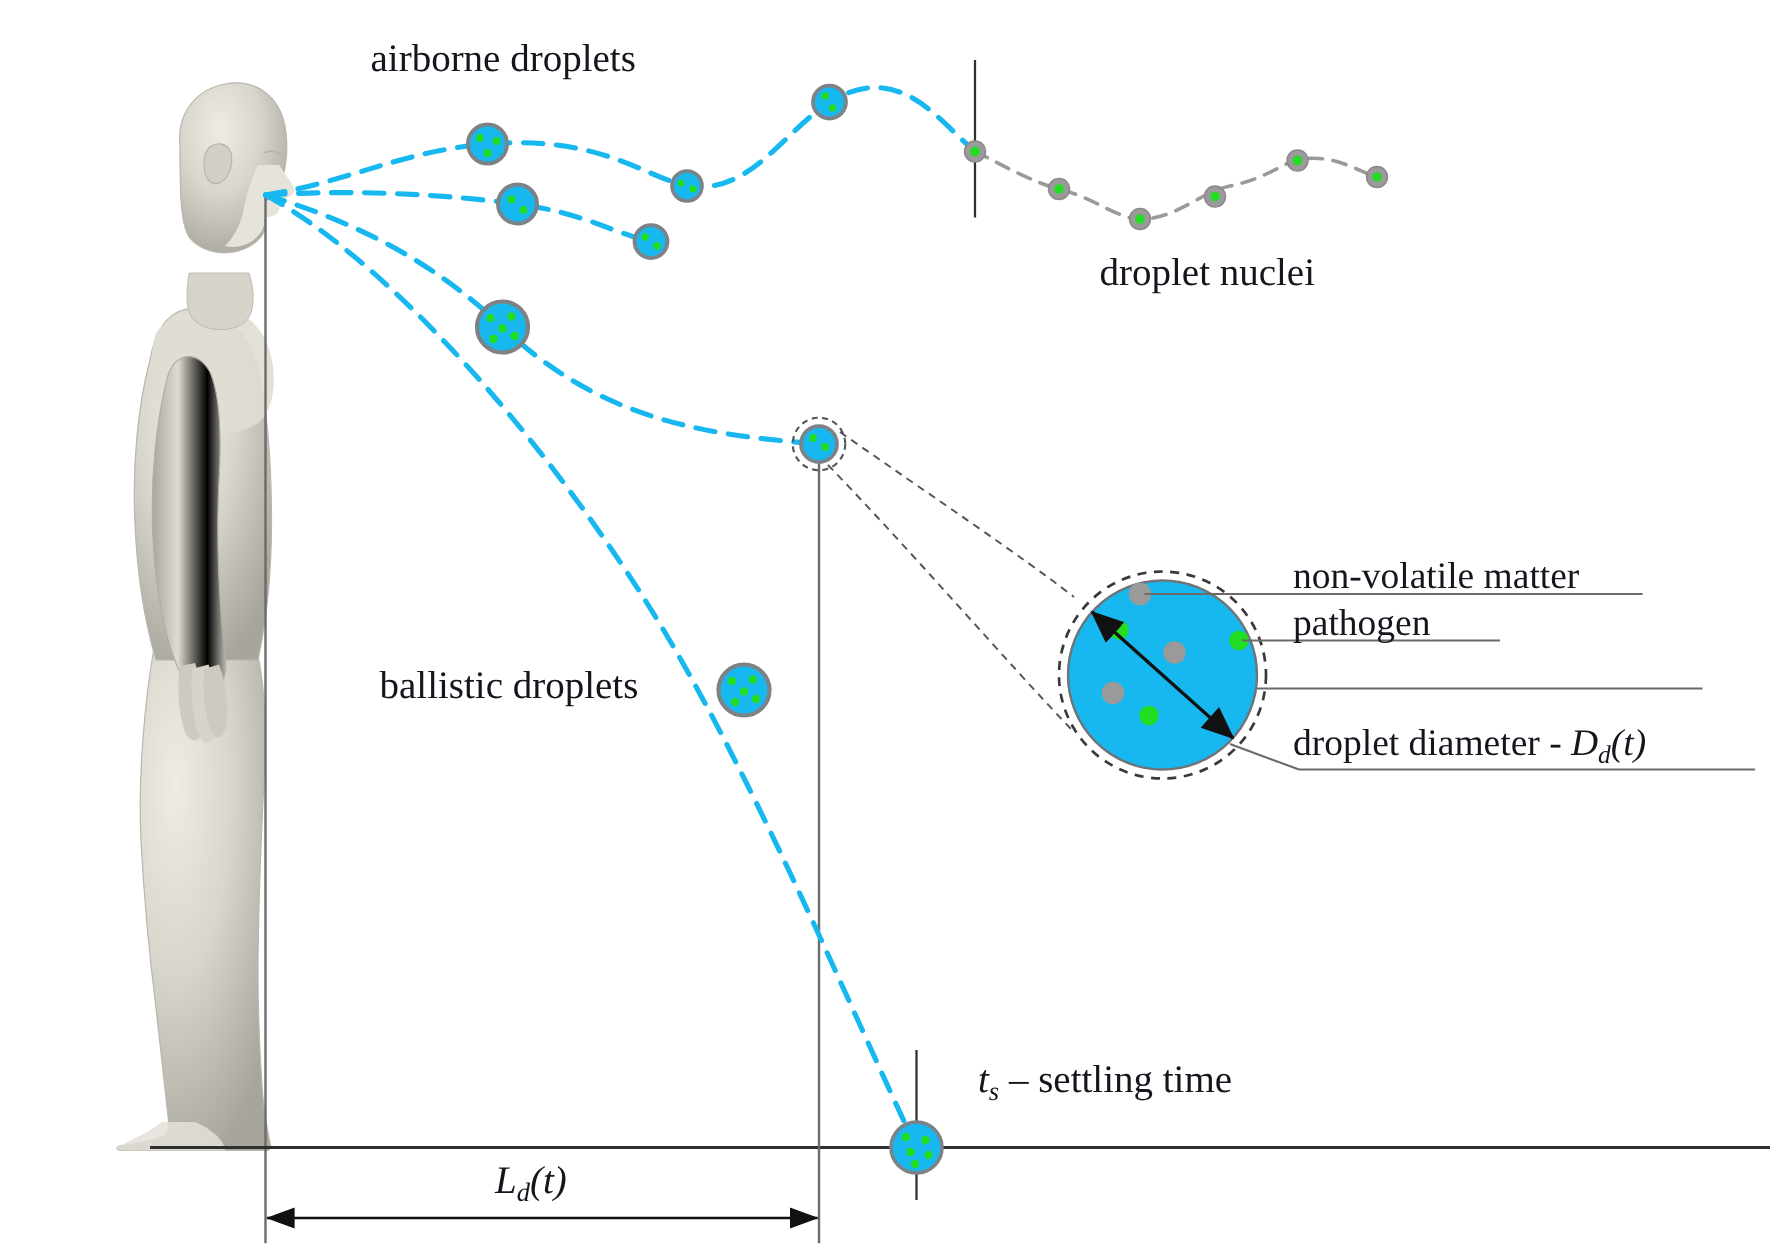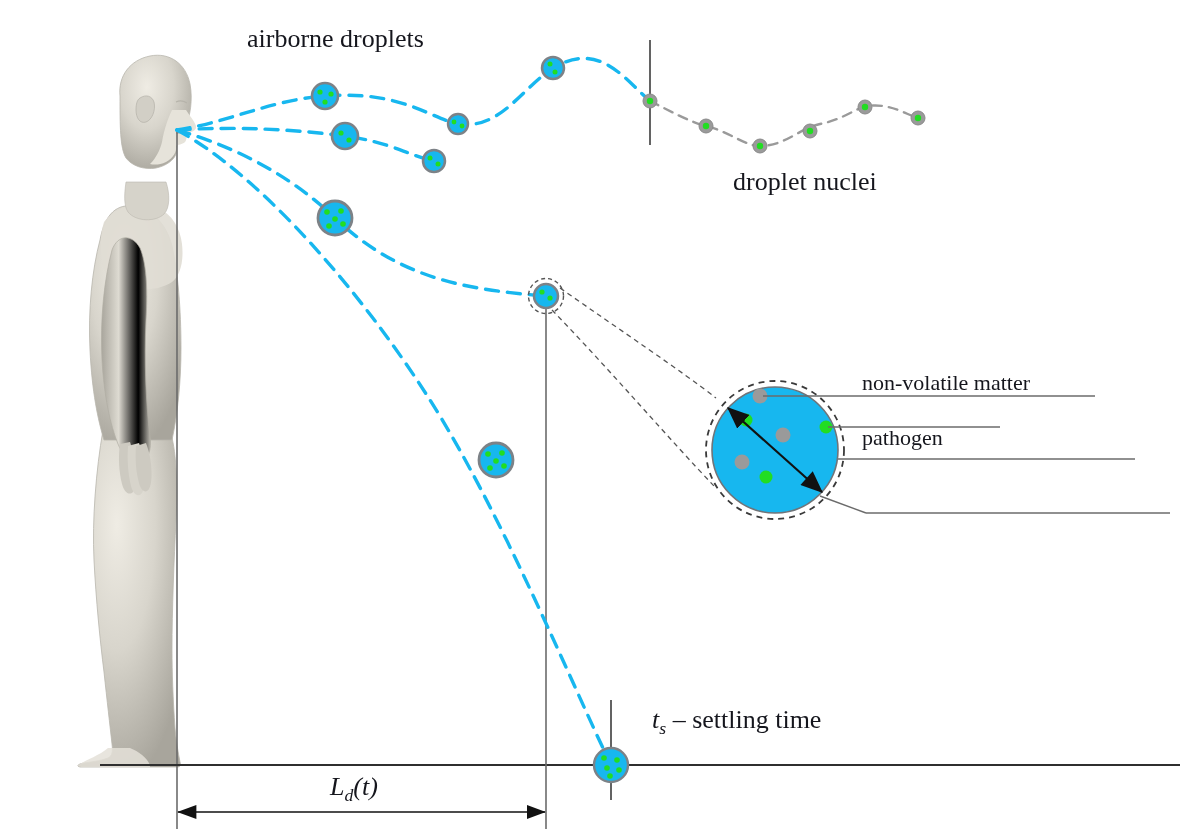--- a/index.html
+++ b/index.html
@@ -12,21 +12,21 @@
   }
   svg.layer{position:absolute;left:0;top:0;width:1180px;height:829px;}
   .lbl{
     position:absolute;
     color:#15161d;
     font-family:"Liberation Serif", serif;
     white-space:nowrap;
     line-height:1;
   }
   .lbl-big{font-size:26px;}
-  .lbl-mid{font-size:22px;}
+  .lbl-mid{font-size:25px;}
   .ital{font-style:italic;}
   .sub{font-size:0.68em;font-style:italic;vertical-align:-0.32em;}
 </style>
 </head>
 <body>
 
 <div id="stage">
 
   <svg class="layer" viewBox="0 0 1180 829">
     <defs>
@@ -246,32 +246,36 @@
       <line x1="763" y1="396" x2="1095" y2="396"></line>
       <line x1="828" y1="427" x2="1000" y2="427"></line>
       <line x1="838" y1="459" x2="1135" y2="459"></line>
       <line x1="820" y1="496" x2="866" y2="513"></line>
       <line x1="866" y1="513" x2="1170" y2="513"></line>
     </g>
   </svg>
 
   <div class="lbl lbl-big" style="left:247px;top:26px;">airborne droplets</div>
 
+  <div class="lbl lbl-big" style="left:253px;top:444px;">ballistic droplets</div>
 
   <div class="lbl lbl-big" style="left:733px;top:169px;">droplet nuclei</div>
 
 
   <div class="lbl lbl-big" style="left:640px;top:707px;margin-left:12px;">
     <span class="ital">t</span><span class="sub">s</span>
     <span>– settling time</span>
   </div>
 
   <div class="lbl lbl-big" style="left:330px;top:774px;">
     <span class="ital">L</span><span class="sub">d</span><span class="ital">(t)</span>
   </div>
 
   <div class="lbl lbl-mid" style="left:862px;top:372px;">non-volatile matter</div>
 
-  <div class="lbl lbl-mid" style="left:862px;top:403px;margin-top:24px;">pathogen</div>
-
-
+  <div class="lbl lbl-mid" style="left:862px;top:403px;">pathogen</div>
+
+
+  <div class="lbl lbl-mid" style="left:862px;top:483px;">
+    <span>droplet diameter - </span><span class="ital">D</span><span class="sub">d</span><span class="ital">(t)</span>
+  </div>
 
 </div>
 
 </body></html>

